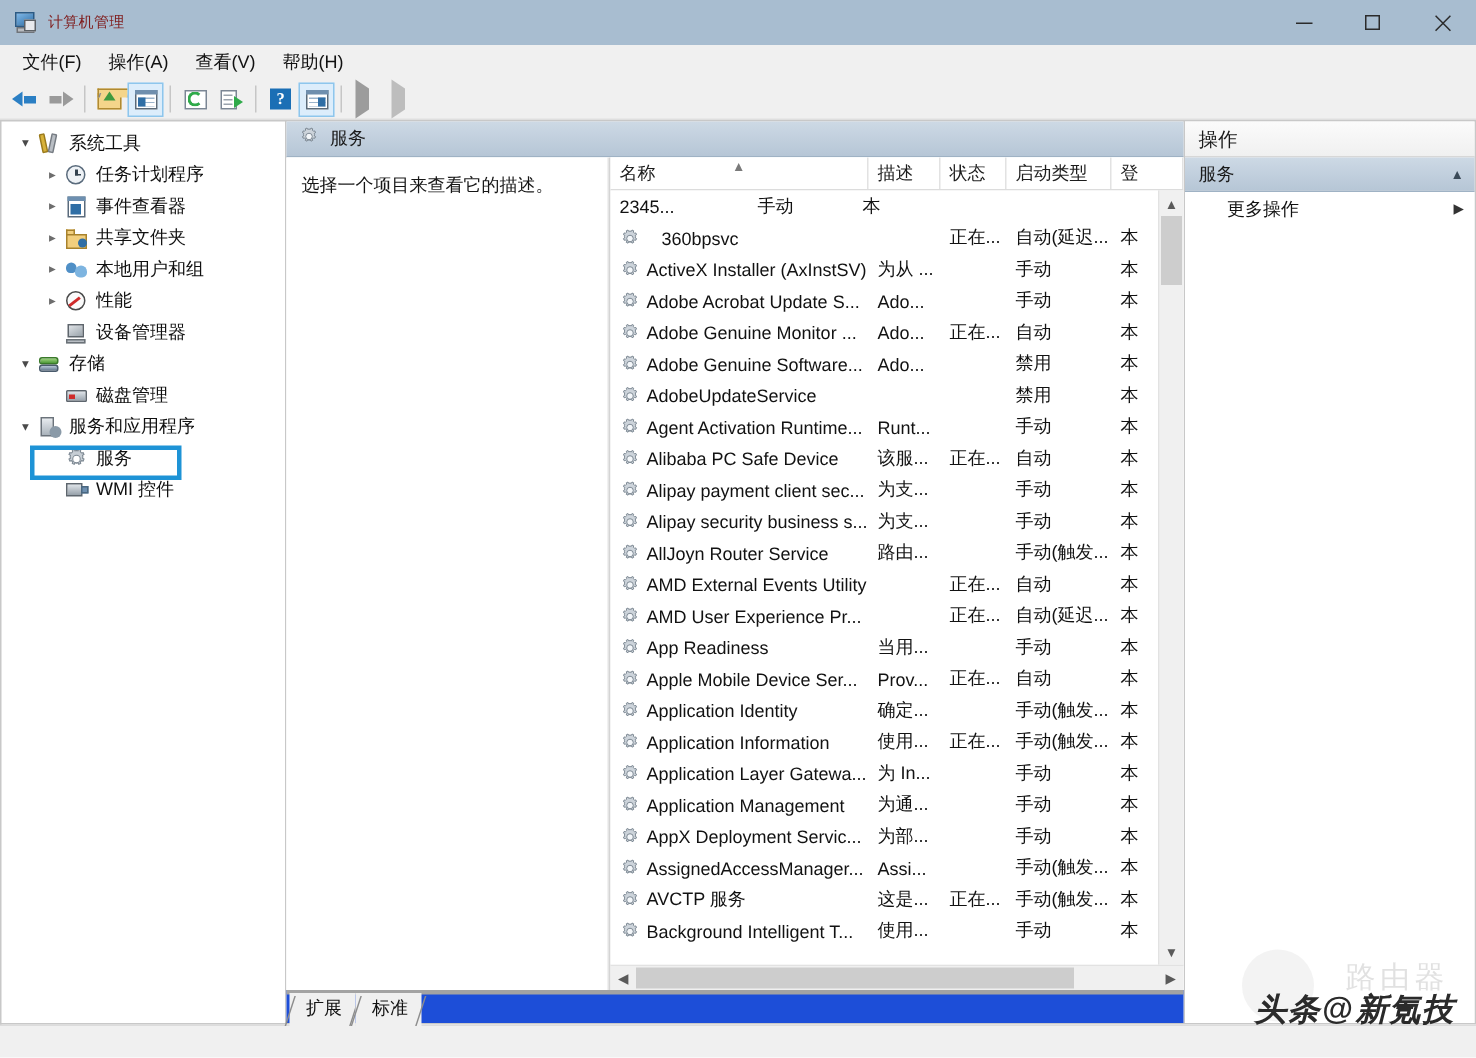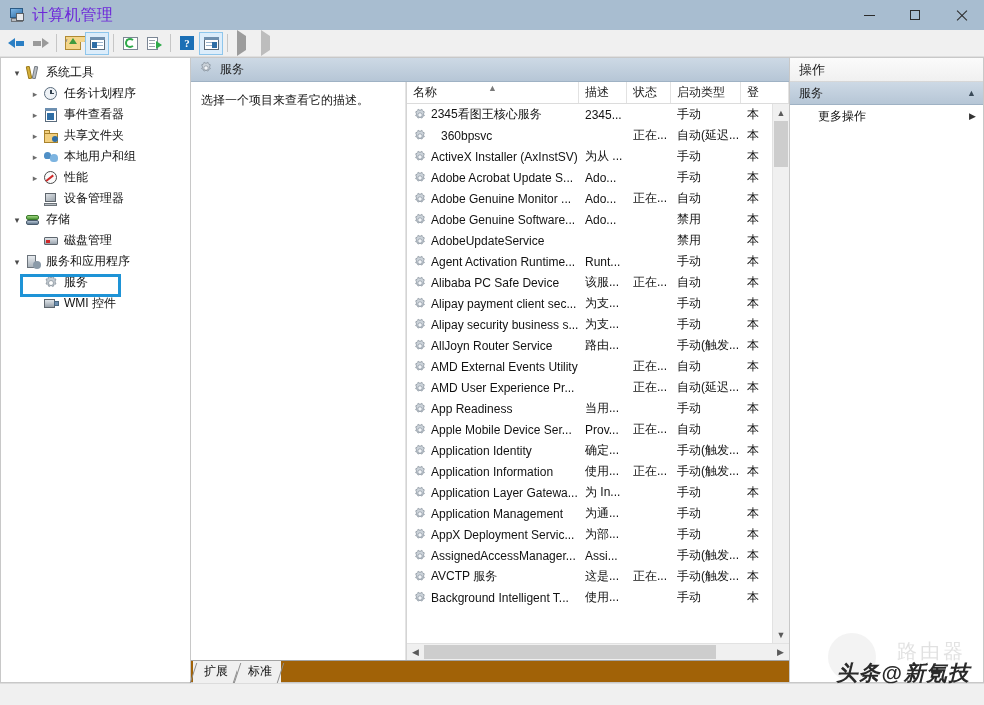--- a/index.html
+++ b/index.html
@@ -39,21 +39,21 @@
     position: absolute; left: 2px; top: 11px;
     width: 12px; height: 4px;
     background: #b9bcc0; border: 1px solid #6f747a;
   }
   .ti-badge {
     position: absolute; left: 7px; top: 6px;
     width: 8px; height: 8px;
     background: #e8eaed; border: 1px solid #5c6166;
   }
   .title-text {
-    font-size: 16px; color: #6d28d9; letter-spacing: .2px;
+    font-size: 10px; color: #7f1d1d; letter-spacing: .2px;
   }
   .win-buttons {
     position: absolute; right: 0; top: 0;
     height: 30px; display: flex;
   }
   .win-btn {
     width: 46px; height: 30px;
     display: flex; align-items: center; justify-content: center;
     cursor: default;
   }
@@ -459,24 +459,24 @@
   }
   .hs-track { flex: 1 1 auto; position: relative; }
   .hs-thumb {
     position: absolute; top: 1px; bottom: 1px; left: 0;
     width: 84%; background: #cdcdcd;
   }
 
   
   .tabstrip {
     height: 22px; flex: 0 0 22px;
-    background: #a16207;
+    background: #1d4ed8;
     display: flex; align-items: center;
     padding-left: 2px;
-    border-top: 1px solid #a3a3a3;
+    border-top: 3px solid #a3a3a3;
   }
   .tab {
     font-size: 12px; color: #111;
     padding: 2px 9px 3px 11px;
     position: relative; cursor: default;
     background: #f0f0f0;
   }
   .tab::before {
     content: ""; position: absolute; left: 0; top: 2px; bottom: 0;
     width: 9px;
@@ -570,20 +570,26 @@
       </div>
       <div class="win-btn">
         <div class="glyph-max"></div>
       </div>
       <div class="win-btn close">
         <div class="glyph-close"></div>
       </div>
     </div>
   </div>
 
+  <div class="menubar">
+    <div class="menu-item">文件(F)</div>
+    <div class="menu-item">操作(A)</div>
+    <div class="menu-item">查看(V)</div>
+    <div class="menu-item">帮助(H)</div>
+  </div>
 
   <div class="toolbar">
     <div class="tb-btn">
       <span class="ico-arrow back">
         <i class="shaft"></i>
           <i class="head"></i>
       </span>
     </div>
     <div class="tb-btn">
       <span class="ico-arrow fwd">
@@ -809,27 +815,20 @@
               <span>启动类型</span>
             </div>
             <div class="hcell" style="flex:1 1 auto">
               <span>登</span>
             </div>
           </div>
 
           <div style="flex:1 1 auto; display:flex; min-height:0;">
             <div class="list-rows" id="rows">
                 <div class="row">
-                  <div class="cell name" style="width: 172px;">
-                    <span class="svc-ico"><svg width="14" height="14" viewBox="0 0 16 16" aria-hidden="true">
-                        <path d="M8 2.3l1 .25.5-1 1.3.55-.25 1.05.85.85 1.05-.25.55 1.3-1 .5.25 1-.25 1 1 .5-.55 1.3-1.05-.25-.85.85.25 1.05-1.3.55-.5-1-1 .25-1-.25-.5 1-1.3-.55.25-1.05-.85-.85-1.05.25-.55-1.3 1-.5-.25-1 .25-1-1-.5.55-1.3 1.05.25.85-.85L5.2 2.1l1.3-.55.5 1z" fill="#cdd4db" stroke="#76828d" stroke-width=".7"></path>
-                        <circle cx="8" cy="8" r="2.5" fill="#f4f7fa" stroke="#76828d" stroke-width=".7"></circle>
-                      </svg></span>
-                    <span>2345看图王核心服务</span>
-                  </div>
                   <div class="cell" style="width: 48px;">2345...</div>
                   <div class="cell" style="width: 44px;"></div>
                   <div class="cell" style="width: 70px;">手动</div>
                   <div class="cell" style="flex: 1 1 auto;">本</div>
                 </div>
                 <div class="row">
                   <div class="cell name" style="width: 172px; gap: 14px;">
                     <span class="svc-ico"><svg width="14" height="14" viewBox="0 0 16 16" aria-hidden="true">
                         <path d="M8 2.3l1 .25.5-1 1.3.55-.25 1.05.85.85 1.05-.25.55 1.3-1 .5.25 1-.25 1 1 .5-.55 1.3-1.05-.25-.85.85.25 1.05-1.3.55-.5-1-1 .25-1-.25-.5 1-1.3-.55.25-1.05-.85-.85-1.05.25-.55-1.3 1-.5-.25-1 .25-1-1-.5.55-1.3 1.05.25.85-.85L5.2 2.1l1.3-.55.5 1z" fill="#cdd4db" stroke="#76828d" stroke-width=".7"></path>
                         <circle cx="8" cy="8" r="2.5" fill="#f4f7fa" stroke="#76828d" stroke-width=".7"></circle>

